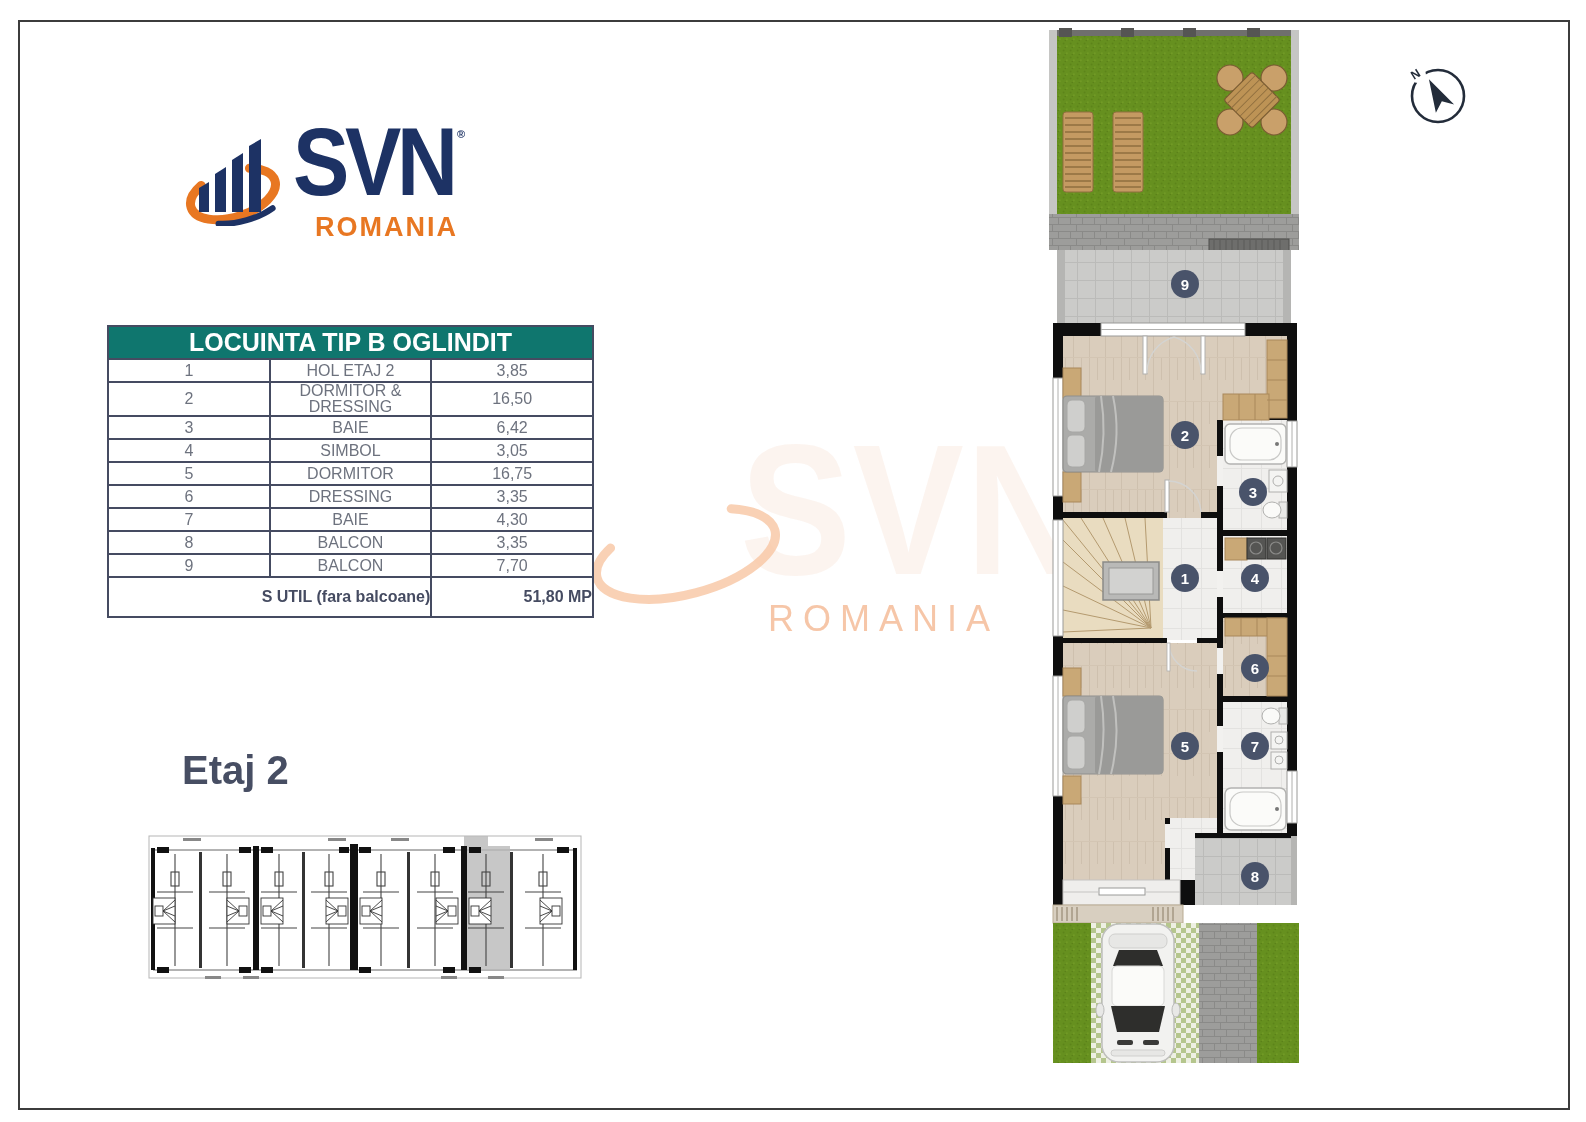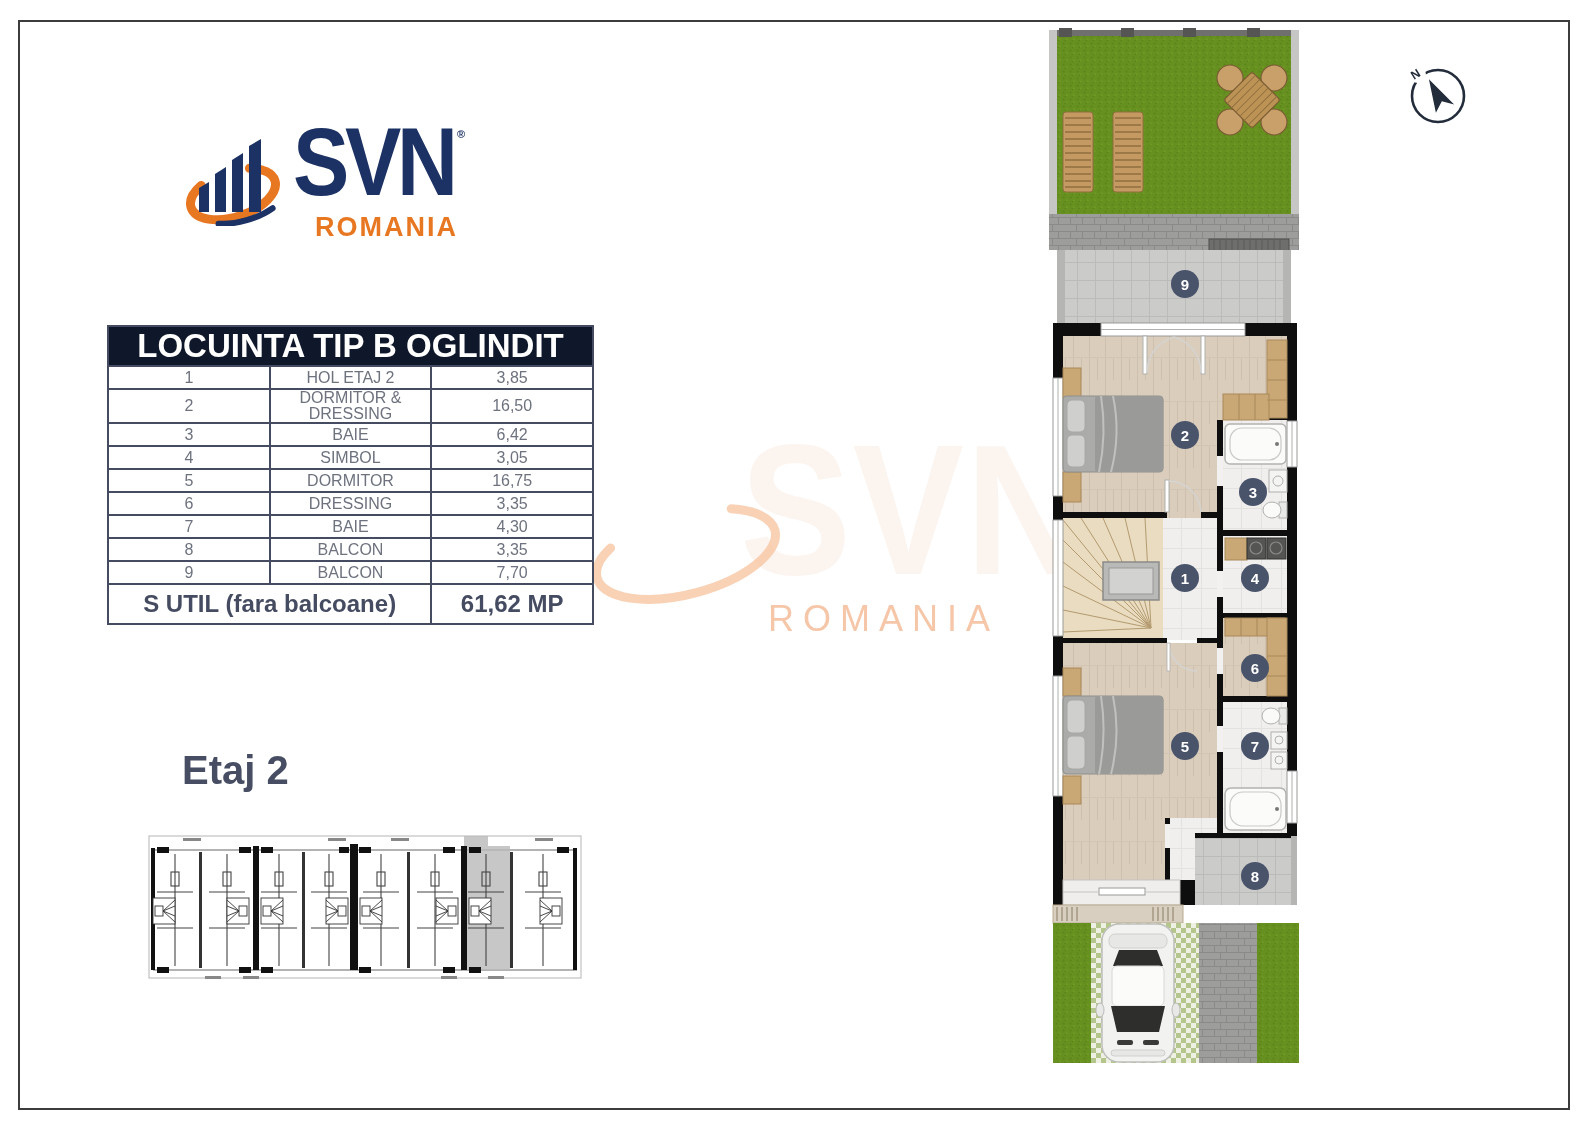--- a/index.html
+++ b/index.html
@@ -24,28 +24,28 @@
     position:absolute;left:130px;top:100px;font-size:27px;font-weight:bold;
     color:#e87722;letter-spacing:2px;
   }
   
   .area-table{
     position:absolute;left:107px;top:325px;width:487px;z-index:2;
     border-collapse:collapse;table-layout:fixed;
   }
   .area-table td,.area-table th{border:2px solid #454b61;padding:0;text-align:center;vertical-align:middle;}
   .area-table .title-row th{
-    background:#0f172a;color:#fff;font-size:33px;font-weight:bold;height:31px;
+    background:#0f766e;color:#fff;font-size:25px;font-weight:bold;height:31px;
     letter-spacing:0px;
   }
   .area-table .head-row th{
     background:#fff;color:#454b61;font-size:21px;font-weight:bold;height:70px;line-height:1.25;
   }
   .area-table tbody td{height:21px;font-size:16px;color:#6d727e;line-height:1;}
-  .area-table .tot-row td{height:38px;font-size:24px;font-weight:bold;color:#454b61;}
+  .area-table .tot-row td{height:38px;font-size:16px;font-weight:bold;color:#454b61;text-align:right;}
   .col-simbol{width:133px;}
   .col-descriere{width:210px;}
   .col-suprafata{width:144px;}
   
   .floor-label{
     position:absolute;left:158px;top:748px;font-size:40px;font-weight:bold;color:#474e63;z-index:2;margin-left:24px;
   }
   
   .overview{position:absolute;left:143px;top:820px;z-index:2;}
   .main-plan{position:absolute;left:1041px;top:28px;z-index:1;}
@@ -138,21 +138,21 @@
     </tr>
     <tr>
       <td>9</td>
       <td>BALCON</td>
       <td>7,70</td>
     </tr>
   </tbody>
   <tfoot>
     <tr class="tot-row">
       <td colspan="2">S UTIL (fara balcoane)</td>
-      <td>61,62 MP</td>
+      <td>51,80 MP</td>
     </tr>
   </tfoot>
 </table>
 
 <div class="floor-label">Etaj 2</div>
 
 <svg class="overview" width="444" height="172" viewBox="0 0 444 172">
   <g>
     <rect x="6" y="16" width="432" height="142" fill="#fff" stroke="#b5b5b5" stroke-width="1"></rect>
     <path d="M10 30 H434 M10 150 H434" stroke="#666" stroke-width="1" fill="none"></path>

